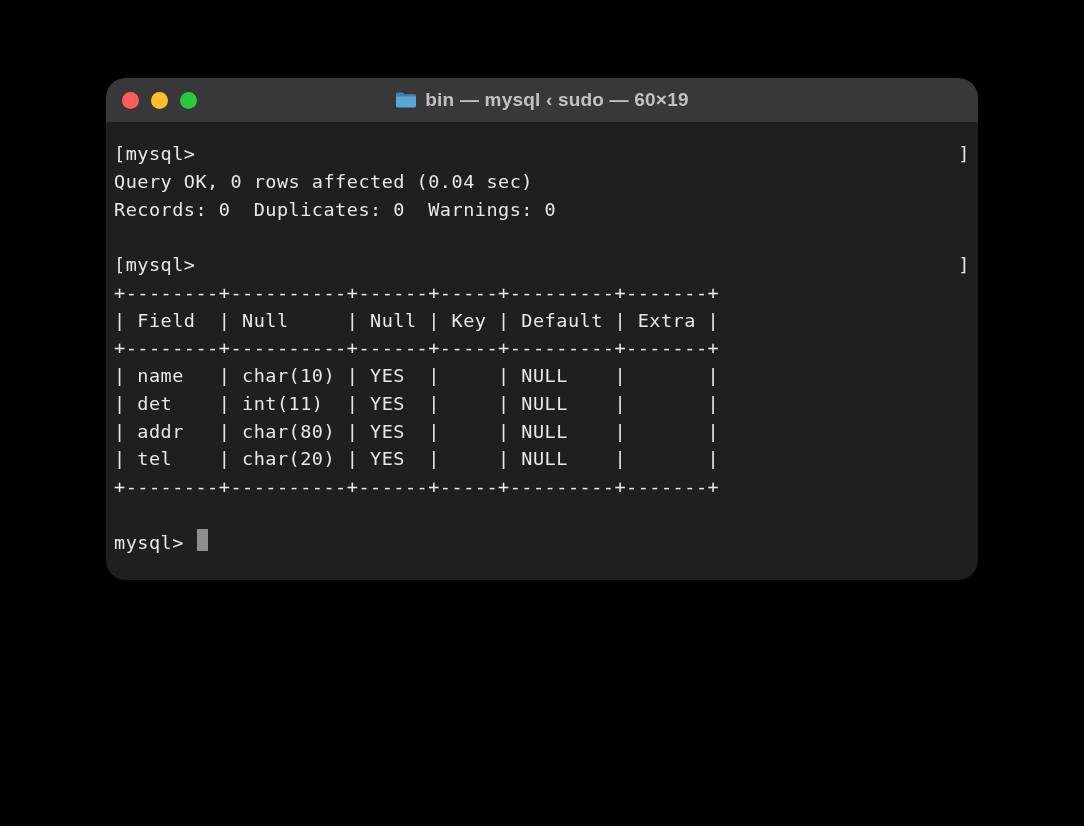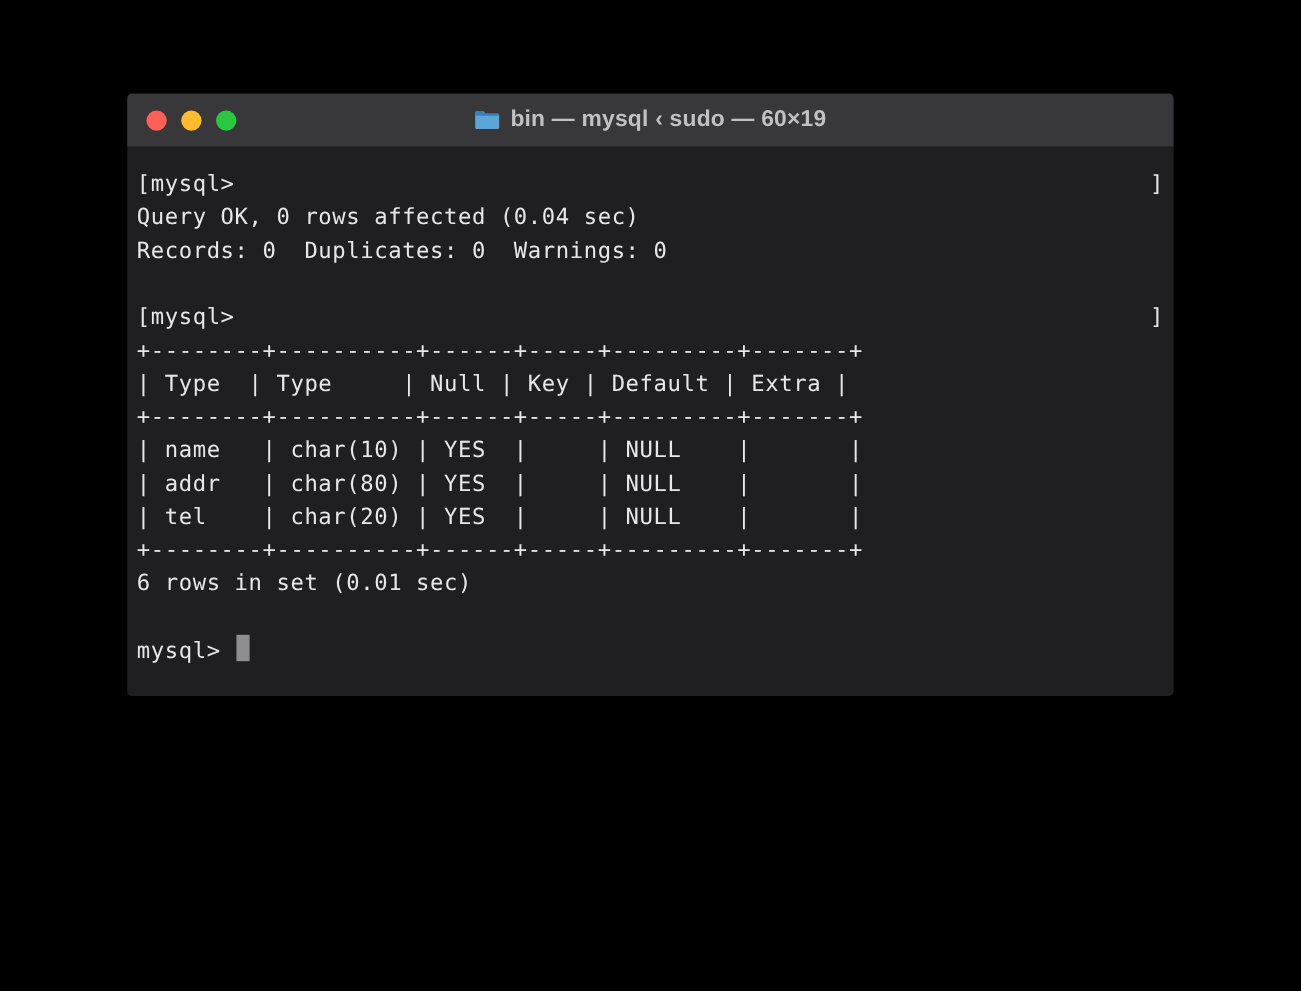--- a/index.html
+++ b/index.html
@@ -9,21 +9,21 @@
       background: #000;
       display: flex;
       align-items: flex-start;
       justify-content: center;
       padding-top: 78px;
       font-family: "SF Mono", Menlo, Monaco, Consolas, monospace;
     }
     .terminal-window {
       width: 872px;
       background: #1f1f21;
-      border-radius: 4px;
+      border-radius: 20px;
       overflow: hidden;
       box-shadow: 0 20px 60px rgba(0,0,0,0.5);
       text-align: right;
     }
     .titlebar {
       height: 44px;
       background: #383739;
       display: flex;
       align-items: center;
       padding: 0 16px;
@@ -109,23 +109,23 @@
     <div class="line">
       <span class="prompt-bracket-left">[</span><span>mysql&gt; </span><span class="prompt-bracket-right">]</span>
     </div>
     <div class="line">Query OK, 0 rows affected (0.04 sec)</div>
     <div class="line">Records: 0  Duplicates: 0  Warnings: 0</div>
     <div class="line">&nbsp;</div>
     <div class="line">
       <span class="prompt-bracket-left">[</span><span>mysql&gt; </span><span class="prompt-bracket-right">]</span>
     </div>
     <div class="line">+--------+----------+------+-----+---------+-------+</div>
-    <div class="line">| Type  | Type     | Null | Key | Default | Extra |</div>
+    <div class="line">| Field  | Null     | Null | Key | Default | Extra |</div>
     <div class="line">+--------+----------+------+-----+---------+-------+</div>
     <div class="line">| name   | char(10) | YES  |     | NULL    |       |</div>
+    <div class="line">| det    | int(11)  | YES  |     | NULL    |       |</div>
     <div class="line">| addr   | char(80) | YES  |     | NULL    |       |</div>
     <div class="line">| tel    | char(20) | YES  |     | NULL    |       |</div>
     <div class="line">+--------+----------+------+-----+---------+-------+</div>
-    <div class="line">6 rows in set (0.01 sec)</div>
     <div class="line">&nbsp;</div>
     <div class="line"><span>mysql&gt; </span><span class="cursor"></span></div>
   </div>
 </div>
 
 </body></html>

